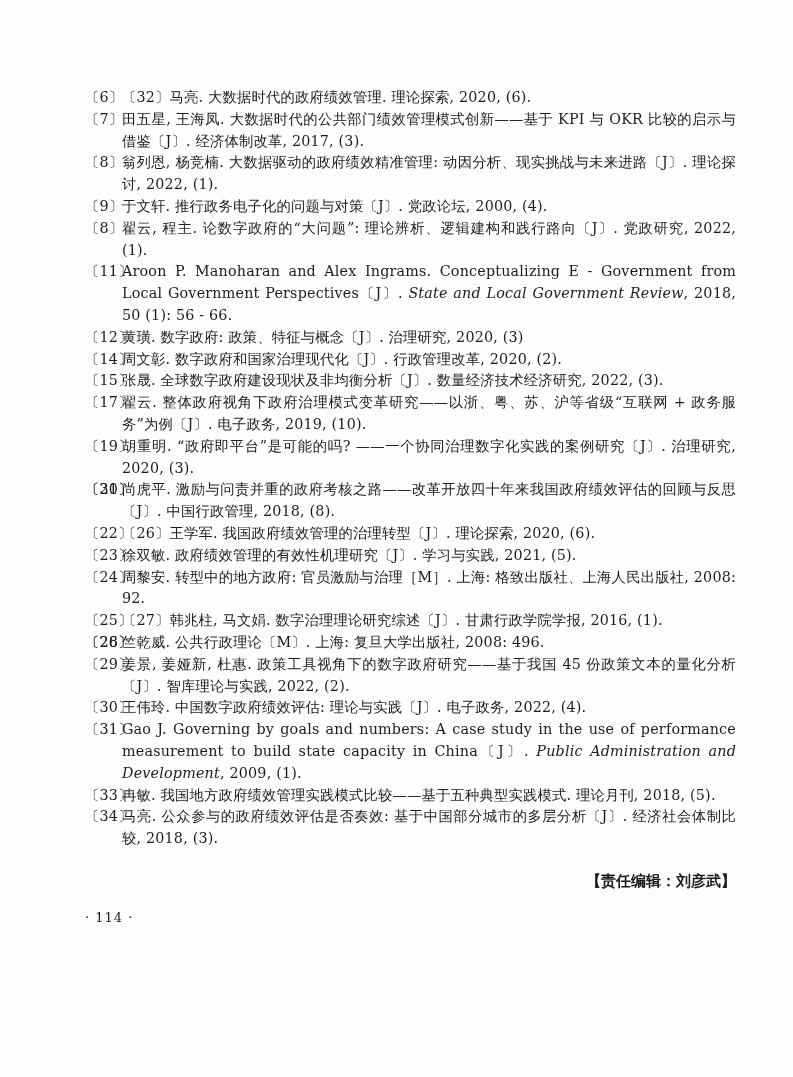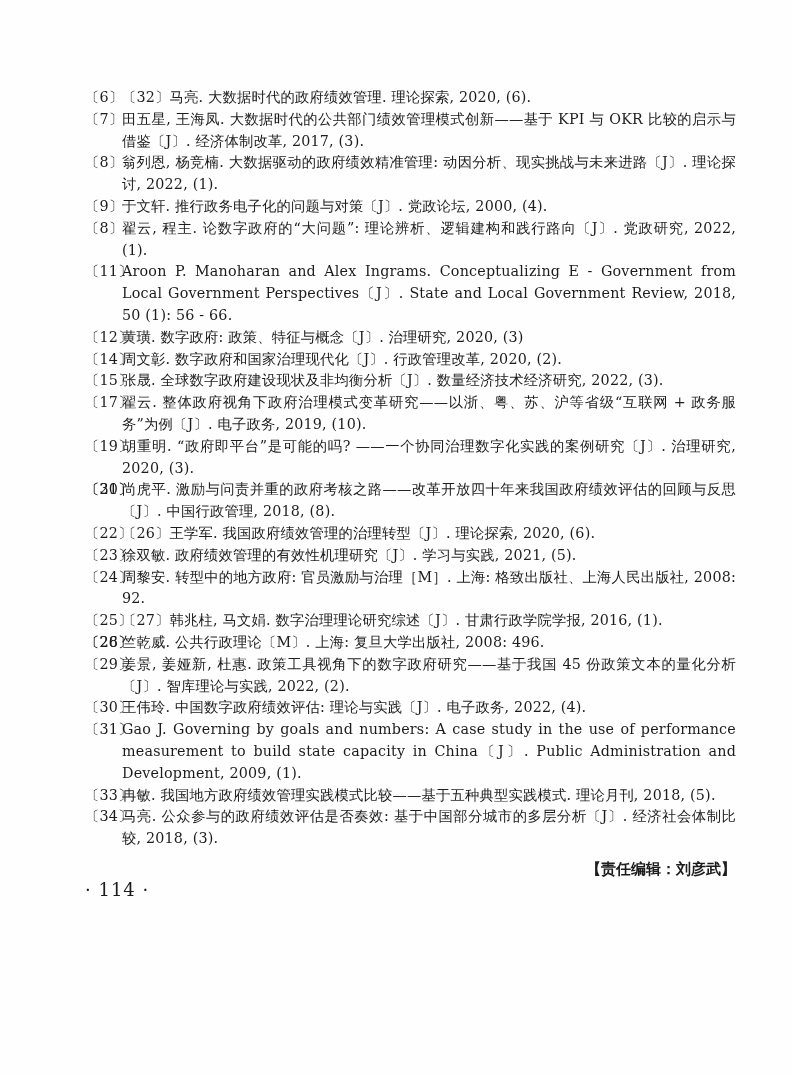--- a/index.html
+++ b/index.html
@@ -28,31 +28,33 @@
     text-align: justify;
     letter-spacing: 0.2px;
   }
   .ref-label {
     position: absolute;
     left: 0;
     top: 0;
     white-space: nowrap;
   }
   .italic {
+    font-style: italic;
   }
   .footer-editor {
-    margin-top: 8px;
+    margin-top: 20px;
     font-size: 15px;
     font-weight: bold;
     line-height: 22px;
     text-align: right;
     font-family: "DejaVu Sans", "Liberation Sans", sans-serif;
   }
   .page-num {
-    font-size: 18px;
+    margin-top: 16px;
+    font-size: 13px;
     line-height: 20px;
     text-align: left;
     letter-spacing: 1px;
   }
 </style>
 </head>
 <body>
 
 <div class="page">
   <div class="ref-list">

